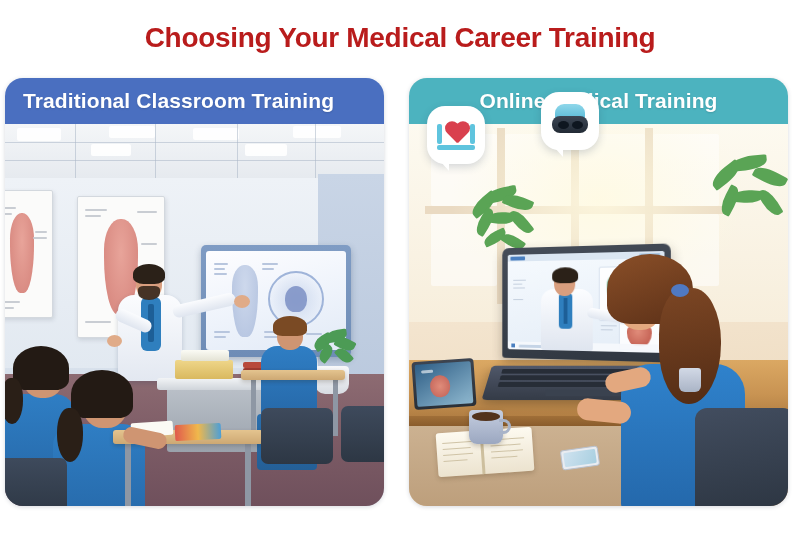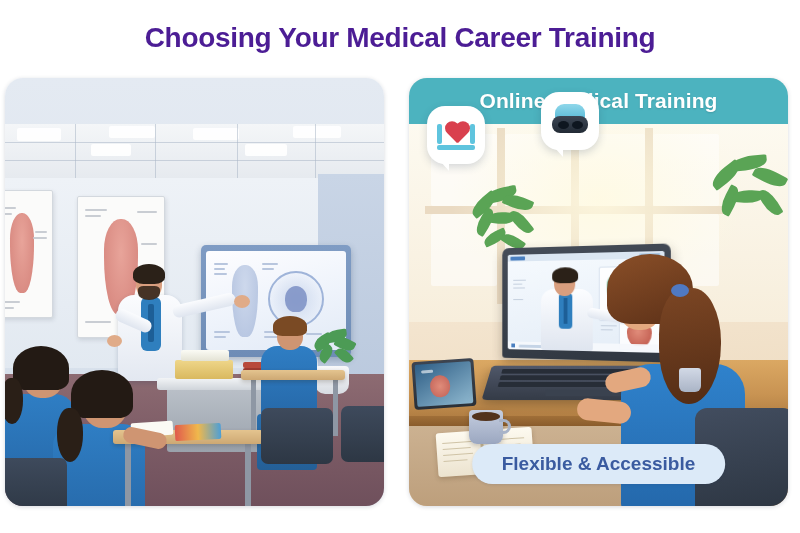--- a/index.html
+++ b/index.html
@@ -9,21 +9,21 @@
     background:#ffffff;
     font-family:"Liberation Sans","DejaVu Sans",sans-serif;
     position:relative;
   }
 
   
   .page-title{
     position:absolute; top:22px; left:0; width:800px;
     text-align:center;
     font-size:28px; font-weight:bold; letter-spacing:-0.3px;
-    color:#4c1d95;
+    color:#b91c1c;
     white-space:nowrap;
   }
 
   
   .panel{
     position:absolute; top:78px; height:428px; width:379px;
     border-radius:18px; overflow:hidden;
     box-shadow:0 1px 4px rgba(40,50,80,.18);
   }
   #panel-left{ left:5px; }
@@ -435,20 +435,23 @@
       <div class="st-hair" style="left:66px;top:292px;width:62px;height:48px;border-radius:50% 50% 24% 24%;"></div>
       <div class="st-pony" style="left:52px;top:330px;width:26px;height:54px;border-radius:44% 44% 50% 50%;"></div>
       <div class="w-arm" style="left:118px;top:352px;width:44px;height:16px;border-radius:8px;background:#cf9572;transform:rotate(12deg);z-index:26;"></div>
     </div>
 
     <div class="chair-back" style="left:-8px;top:380px;width:70px;height:58px;"></div>
     <div class="chair-back" style="left:256px;top:330px;width:72px;height:56px;"></div>
     <div class="chair-back" style="left:336px;top:328px;width:54px;height:56px;"></div>
   </div>
 
+  <div class="panel-banner" id="banner-left">
+    <span>Traditional Classroom Training</span>
+  </div>
 
 </div>
 
 <div class="panel" id="panel-right">
 
   <div class="scene">
     <div class="on-bg"></div>
 
     <div class="on-window">
       <div class="win-pane" style="left:22px;top:10px;width:66px;height:72px;"></div>
@@ -588,14 +591,13 @@
         <div class="vr-lens" style="left:17px;"></div>
         <div class="vr-lens" style="left:31px;"></div>
       </div>
     </div>
   </div>
 
   <div class="panel-banner" id="banner-right">
     <span>Online Medical Training</span>
   </div>
 
-  <div class="caption-pill">Flexible &amp; Accessible</div>
 </div>
 
 </body></html>

